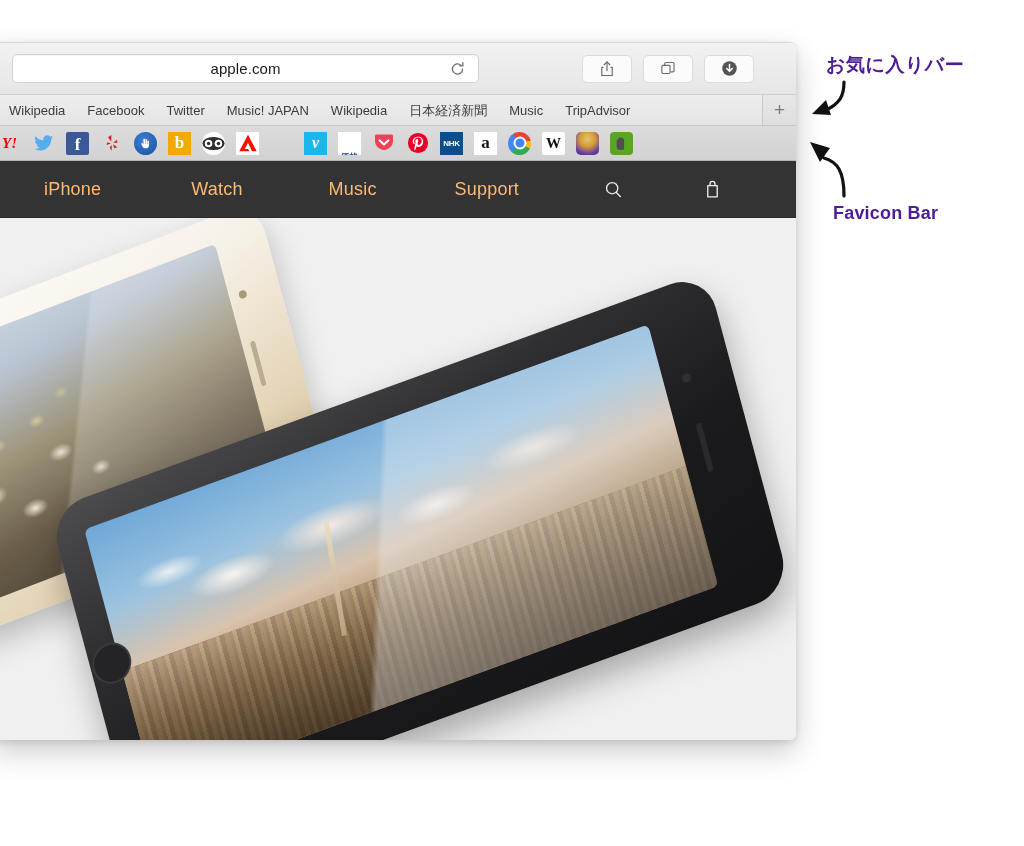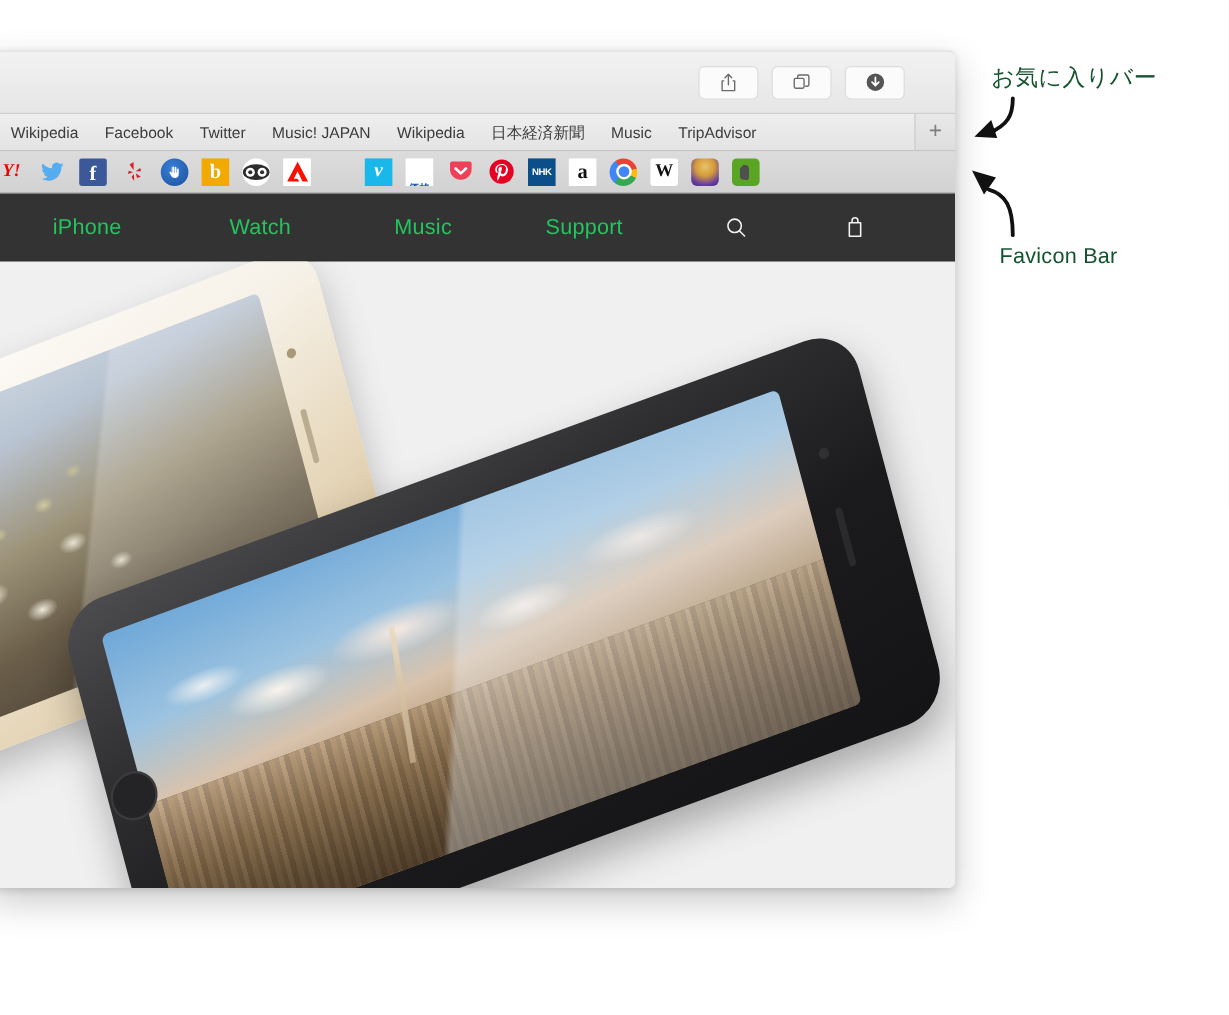--- a/index.html
+++ b/index.html
@@ -185,21 +185,21 @@
 
   #site-nav {
     height: 57px;
     background: #333333;
     display: flex;
     align-items: center;
     border-bottom: 1px solid #2b2b2b;
   }
 
   .nav-link {
-    color: #22c55e;
+    color: #fdba74;
     font-size: 18px;
     text-align: center;
     flex: 0 0 auto;
     letter-spacing: 0.2px;
   }
   #nav-iphone  { margin-left: 52px; }
   #nav-watch   { margin-left: 90px; }
   #nav-music   { margin-left: 86px; text-align: center; }
   #nav-support { margin-left: 78px; }
   #nav-search  { margin-left: 84px; color: #f2f2f2; display:flex; align-items:center;}
@@ -325,22 +325,22 @@
   }
   #gray-home {
     position:absolute; left: 2px; top: 50%; transform: translateY(-50%);
     width: 40px; height: 40px; border-radius: 50%;
     border: 2px solid #3a3a3c; background: #242426;
   }
 
   
   .annotation-label {
     position: absolute;
-    font-weight: normal;
-    color: #14532d;
+    font-weight: bold;
+    color: #4c1d95;
     white-space: nowrap;
   }
   #label-favorites {
     left: 826px;
     top: 52px;
     font-size: 19px;
     letter-spacing: 0.5px;
   }
   #label-favicon {
     left: 833px;
@@ -352,20 +352,29 @@
   #arrow-favorites { left: 800px; top: 78px; }
   #arrow-favicon   { left: 800px; top: 136px; }
 </style>
 </head>
 <body>
 
 <div id="browser-window">
 
   <div id="toolbar">
 
+    <div id="url-field">
+      <span id="url-text" title="Search or enter website name">apple.com</span>
+      <span id="reload-icon">
+        <svg viewBox="0 0 20 20" width="17" height="17" fill="none" stroke="currentColor" stroke-width="1.5" stroke-linecap="round">
+          <path d="M16 10a6 6 0 1 1-1.9-4.4"></path>
+          <path d="M16.3 2.4 V6.2 H12.6"></path>
+        </svg>
+      </span>
+    </div>
 
     <div id="toolbar-buttons">
       <div class="tb-btn">
         <svg viewBox="0 0 22 22" width="18" height="18" fill="none" stroke="currentColor" stroke-width="1.4" stroke-linecap="round" stroke-linejoin="round">
           <path d="M11 2.5 L11 13"></path>
           <path d="M7.6 5.8 L11 2.4 L14.4 5.8"></path>
           <path d="M6.2 9 H4.6 V19 H17.4 V9 H15.8"></path>
         </svg>
       </div>
       <div class="tb-btn">

